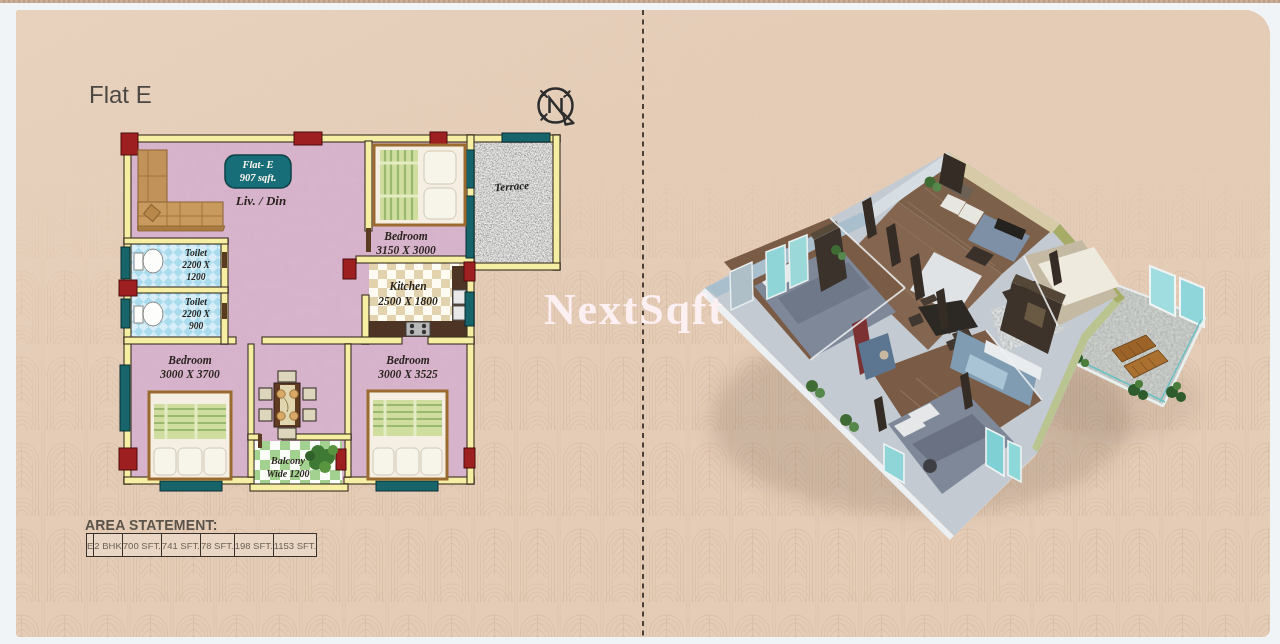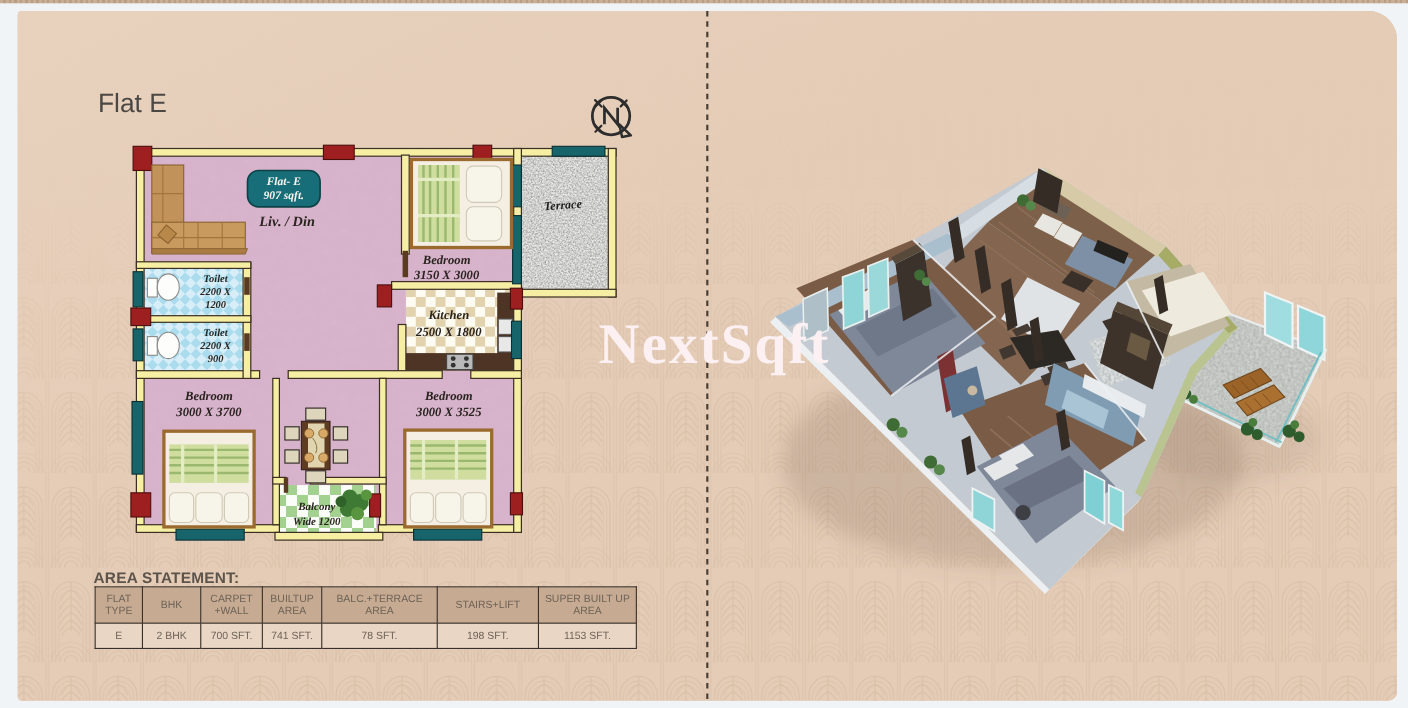--- a/index.html
+++ b/index.html
@@ -8,21 +8,21 @@
   #topstrip{position:absolute;left:0;top:0;width:1280px;height:3px;
     background:repeating-linear-gradient(90deg,#c9ae95 0 3px,#b99d84 3px 5px);}
   #page{position:absolute;left:16px;top:10px;width:1254px;height:627px;
         background:#e6ccb6;border-radius:4px 26px 8px 4px;overflow:hidden;}
   #bgsvg{position:absolute;left:0;top:0;}
   #heading{position:absolute;left:89px;top:81px;font-size:24px;color:#4b4844;
            letter-spacing:0px;font-weight:500;}
   #areastmt{position:absolute;left:85px;top:517px;font-size:14px;color:#5c544a;
             letter-spacing:0.2px;font-weight:bold;}
   #watermark{position:absolute;z-index:6;left:544px;top:284px;font-family:"Liberation Serif",serif;
-             font-weight:bold;font-size:52px;color:#fdf0f3;letter-spacing:1.8px;}
+             font-weight:bold;font-size:44px;color:#fdf0f3;letter-spacing:1.8px;}
   table.area{position:absolute;left:86px;top:533px;border-collapse:collapse;
              font-size:9.5px;color:#6d6357;text-align:center;}
   table.area td{border:1.6px solid #38302a;padding:0;vertical-align:middle;}
   table.area .hd{background:#c7aa92;height:33px;}
   table.area .dr{background:#e9d6c4;height:23px;}
 </style>
 </head>
 <body>
 <div id="topstrip"></div>
 <div id="page">
@@ -419,29 +419,20 @@
       <circle cx="820" cy="393" r="5" fill="#55884a"></circle>
     <circle cx="846" cy="420" r="6"></circle>
       <circle cx="854" cy="427" r="5" fill="#55884a"></circle>
     <circle cx="836" cy="250" r="5"></circle>
       <circle cx="842" cy="256" r="4" fill="#55884a"></circle>
   </g>
 </svg>
 <div id="watermark">NextSqft</div>
 <table class="area">
  <tbody>
-      <tr class="hd">
-  <td style="width:42px">FLAT<br>TYPE</td>
-  <td style="width:52px">BHK</td>
-  <td style="width:55px">CARPET<br>+WALL</td>
-  <td style="width:53px">BUILTUP<br>AREA</td>
-  <td style="width:104px">BALC.+TERRACE<br>AREA</td>
-  <td style="width:91px">STAIRS+LIFT</td>
-  <td style="width:88px">SUPER BUILT UP<br>AREA</td>
- </tr>
  <tr class="dr">
   <td>E</td>
         <td>2 BHK</td>
         <td>700 SFT.</td>
         <td>741 SFT.</td>
   <td>78 SFT.</td>
         <td>198 SFT.</td>
         <td>1153 SFT.</td>
  </tr>
 </tbody>

